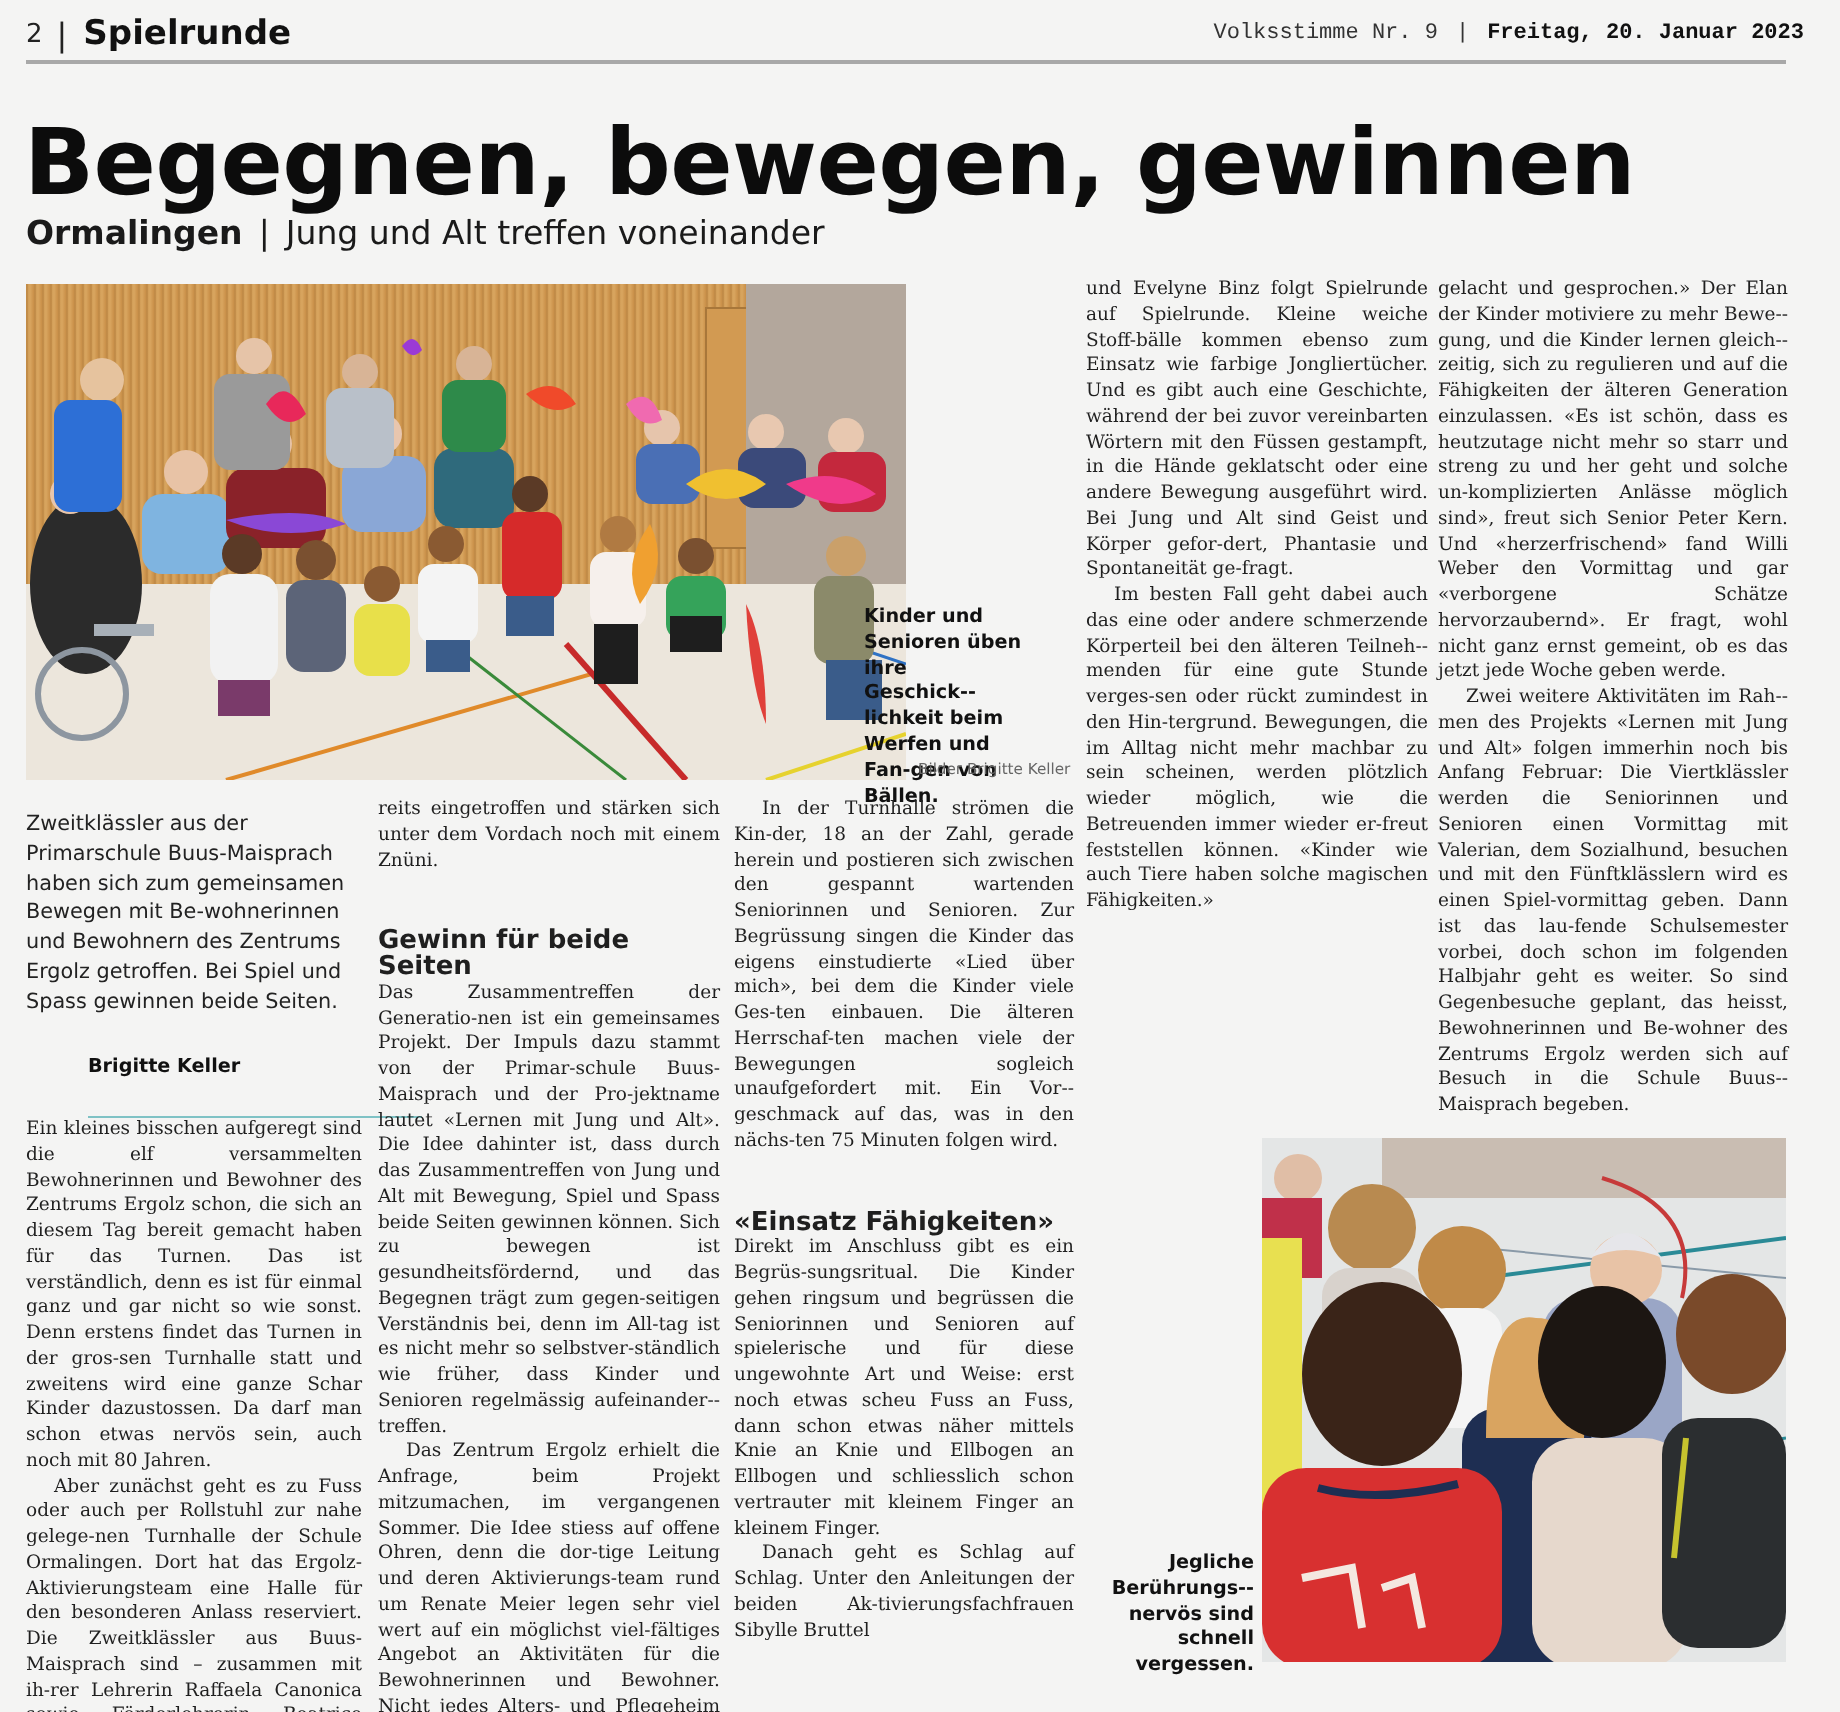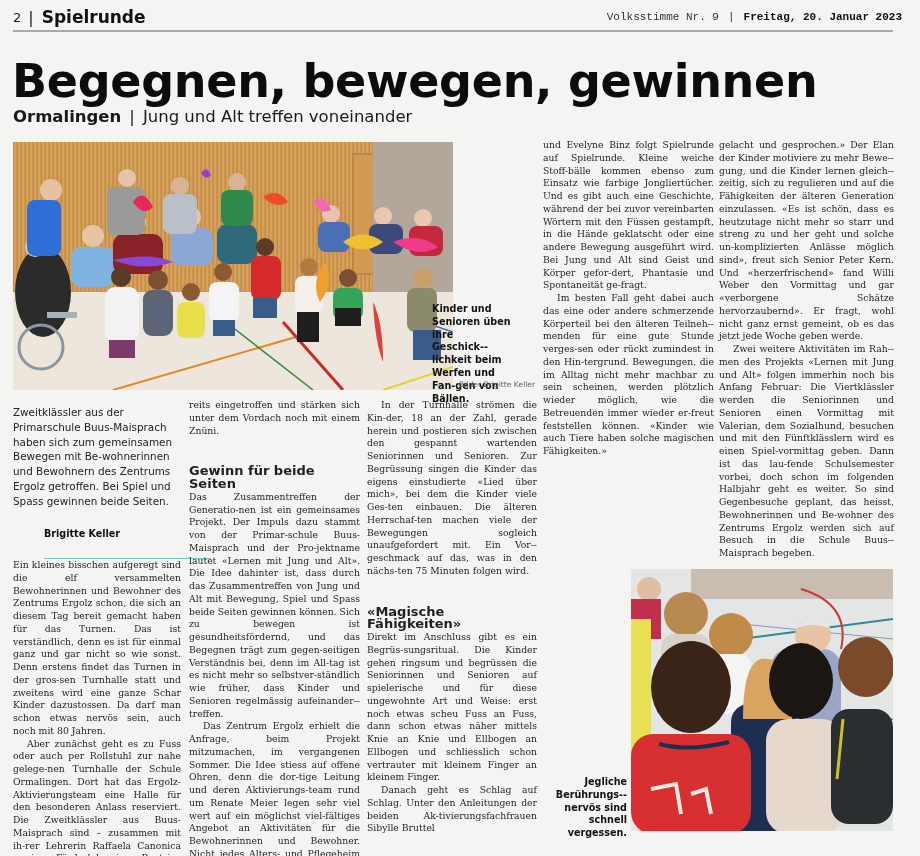--- a/index.html
+++ b/index.html
@@ -165,21 +165,21 @@
     <p class="indent">Aber zunächst geht es zu Fuss oder auch per Rollstuhl zur nahe gelege-­nen Turnhalle der Schule Ormalingen. Dort hat das Ergolz-Aktivierungsteam eine Halle für den besonderen Anlass reserviert. Die Zweitklässler aus Buus-Maisprach sind – zusammen mit ih-­rer Lehrerin Raffaela Canonica sowie Förderlehrerin Beatrice Buser – be-</p>
   </div>
 <div class="col" id="col2">
     <p class="">reits eingetroffen und stärken sich unter dem Vordach noch mit einem Znüni.</p>
     <h3 class="subhd">Gewinn für beide Seiten</h3>
     <p class="">Das Zusammentreffen der Generatio-­nen ist ein gemeinsames Projekt. Der Impuls dazu stammt von der Primar-­schule Buus-Maisprach und der Pro-­jektname lautet «Lernen mit Jung und Alt». Die Idee dahinter ist, dass durch das Zusammentreffen von Jung und Alt mit Bewegung, Spiel und Spass beide Seiten gewinnen können. Sich zu bewegen ist gesundheitsfördernd, und das Begegnen trägt zum gegen-­seitigen Verständnis bei, denn im All-­tag ist es nicht mehr so selbstver-­ständlich wie früher, dass Kinder und Senioren regelmässig aufeinander-­treffen.</p>
     <p class="indent">Das Zentrum Ergolz erhielt die Anfrage, beim Projekt mitzumachen, im vergangenen Sommer. Die Idee stiess auf offene Ohren, denn die dor-­tige Leitung und deren Aktivierungs-­team rund um Renate Meier legen sehr viel wert auf ein möglichst viel-­fältiges Angebot an Aktivitäten für die Bewohnerinnen und Bewohner. Nicht jedes Alters- und Pflegeheim ist jedoch in der Lage, solche aussergewöhnli-</p>
   </div>
 <div class="col" id="col3">
     <p class="indent">In der Turnhalle strömen die Kin-­der, 18 an der Zahl, gerade herein und postieren sich zwischen den gespannt wartenden Seniorinnen und Senioren. Zur Begrüssung singen die Kinder das eigens einstudierte «Lied über mich», bei dem die Kinder viele Ges-­ten einbauen. Die älteren Herrschaf-­ten machen viele der Bewegungen sogleich unaufgefordert mit. Ein Vor-­geschmack auf das, was in den nächs-­ten 75 Minuten folgen wird.</p>
-    <h3 class="subhd">«Magische Fähigkeiten»</h3>
+    <h3 class="subhd">«Einsatz Fähigkeiten»</h3>
     <p class="">Direkt im Anschluss gibt es ein Begrüs-­sungsritual. Die Kinder gehen ringsum und begrüssen die Seniorinnen und Senioren auf spielerische und für diese ungewohnte Art und Weise: erst noch etwas scheu Fuss an Fuss, dann schon etwas näher mittels Knie an Knie und Ellbogen an Ellbogen und schliesslich schon vertrauter mit kleinem Finger an kleinem Finger.</p>
     <p class="indent">Danach geht es Schlag auf Schlag. Unter den Anleitungen der beiden Ak-­tivierungsfachfrauen Sibylle Bruttel</p>
   </div>
 <div class="col" id="col4">
     <p class="">und Evelyne Binz folgt Spielrunde auf Spielrunde. Kleine weiche Stoff-­bälle kommen ebenso zum Einsatz wie farbige Jongliertücher. Und es gibt auch eine Geschichte, während der bei zuvor vereinbarten Wörtern mit den Füssen gestampft, in die Hände geklatscht oder eine andere Bewegung ausgeführt wird. Bei Jung und Alt sind Geist und Körper gefor-­dert, Phantasie und Spontaneität ge-­fragt.</p>
     <p class="indent">Im besten Fall geht dabei auch das eine oder andere schmerzende Körperteil bei den älteren Teilneh-­menden für eine gute Stunde verges-­sen oder rückt zumindest in den Hin-­tergrund. Bewegungen, die im Alltag nicht mehr machbar zu sein scheinen, werden plötzlich wieder möglich, wie die Betreuenden immer wieder er-­freut feststellen können. «Kinder wie auch Tiere haben solche magischen Fähigkeiten.»</p>
   </div>
 <div class="col" id="col5">
     <p class="">gelacht und gesprochen.» Der Elan der Kinder motiviere zu mehr Bewe-­gung, und die Kinder lernen gleich-­zeitig, sich zu regulieren und auf die Fähigkeiten der älteren Generation einzulassen. «Es ist schön, dass es heutzutage nicht mehr so starr und streng zu und her geht und solche un-­komplizierten Anlässe möglich sind», freut sich Senior Peter Kern. Und «herzerfrischend» fand Willi Weber den Vormittag und gar «verborgene Schätze hervorzaubernd». Er fragt, wohl nicht ganz ernst gemeint, ob es das jetzt jede Woche geben werde.</p>
     <p class="indent">Zwei weitere Aktivitäten im Rah-­men des Projekts «Lernen mit Jung und Alt» folgen immerhin noch bis Anfang Februar: Die Viertklässler werden die Seniorinnen und Senioren einen Vormittag mit Valerian, dem Sozialhund, besuchen und mit den Fünftklässlern wird es einen Spiel-­vormittag geben. Dann ist das lau-­fende Schulsemester vorbei, doch schon im folgenden Halbjahr geht es weiter. So sind Gegenbesuche geplant, das heisst, Bewohnerinnen und Be-­wohner des Zentrums Ergolz werden sich auf Besuch in die Schule Buus-­Maisprach begeben.</p>

